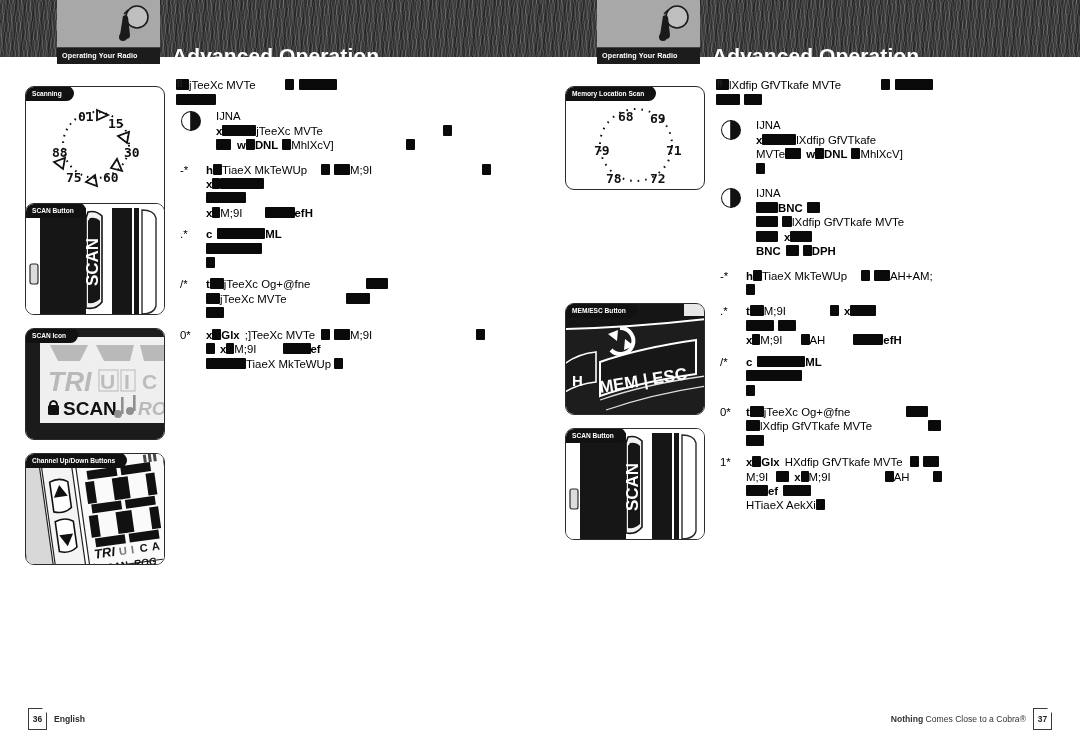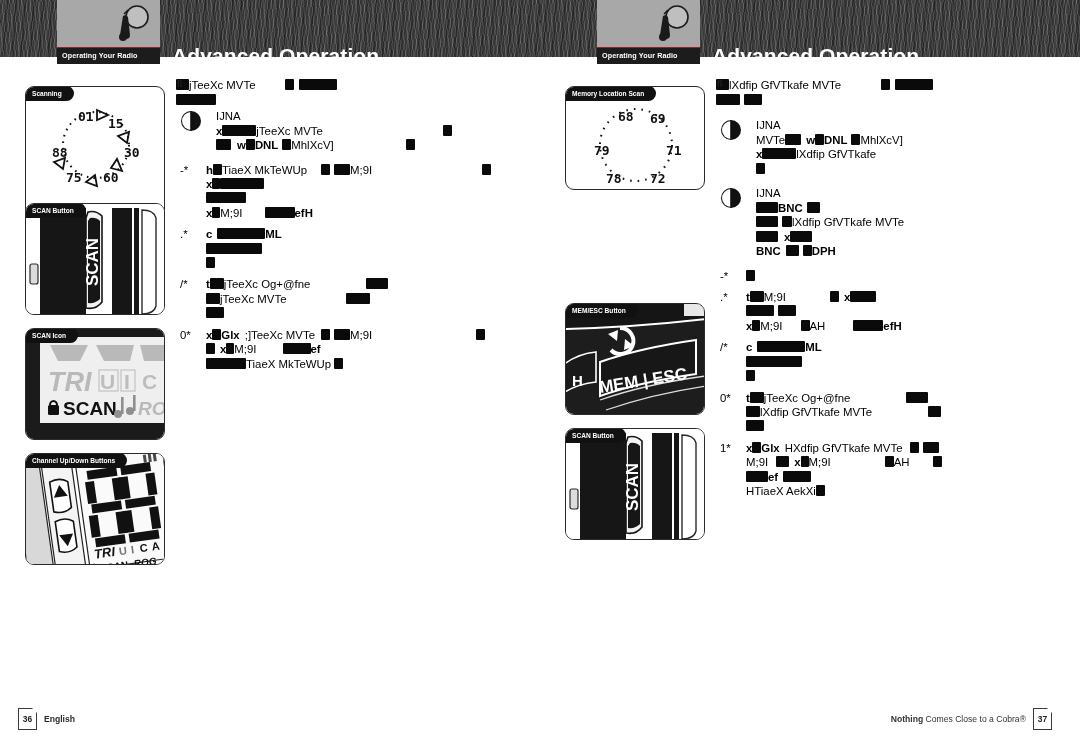--- a/index.html
+++ b/index.html
@@ -215,21 +215,21 @@
   .footer {
     position: absolute;
     bottom: 26px;
     font-size: 8.6px;
     font-weight: bold;
     color: #2a2a2a;
     display: flex;
     align-items: center;
     gap: 7px;
   }
-  .footer.left  { left: 18px; }
+  .footer.left  { left: 28px; }
   .footer.right { right: 28px; }
   .pagebox {
     width: 17px; height: 20px;
     border: 1.2px solid #3a3a3a;
     font-size: 8.4px;
     font-weight: bold;
     display: flex; align-items: center; justify-content: center;
     position: relative;
     background: #fff;
     color: #222;
@@ -526,22 +526,22 @@
         </div>
 
       <div class="note">
         <svg class="note-icon" viewBox="0 0 22 22">
           <circle cx="11" cy="11" r="10" fill="#111"></circle>
           <path d="M11 2 a9 9 0 0 0 0 18 z" fill="#fff"></path>
           <rect x="10.2" y="1.6" width="1.6" height="18.8" fill="#111"></rect>
         </svg>
         <div class="note-title">IJNA</div>
         <div class="note-body">
+            <div class="para" style="margin-bottom: 0px;"><span class="b">x</span><span class="blk" style="width:34px"></span><span>lXdfip GfVTkafe</span></div>
             <div class="para" style="margin-bottom: 0px;"><span>MVTe</span><span class="blk" style="width:16px"></span><span class="sp" style="width:5px"></span><span class="b">w</span><span class="blk" style="width:9px"></span><span class="b">DNL</span><span class="sp" style="width:4px"></span><span class="blk" style="width:9px"></span><span>MhlXcV]</span></div>
-            <div class="para" style="margin-bottom: 0px;"><span class="b">x</span><span class="blk" style="width:34px"></span><span>lXdfip GfVTkafe</span></div>
             <div class="para" style="margin-bottom: 0px;"><span class="blk" style="width:9px"></span></div>
           </div>
       </div>
 
       <div class="note">
         <svg class="note-icon" viewBox="0 0 22 22">
           <circle cx="11" cy="11" r="10" fill="#111"></circle>
           <path d="M11 2 a9 9 0 0 0 0 18 z" fill="#fff"></path>
           <rect x="10.2" y="1.6" width="1.6" height="18.8" fill="#111"></rect>
         </svg>
@@ -550,20 +550,21 @@
             <div class="para" style="margin-bottom: 0px;"><span class="blk" style="width:22px"></span><span class="b">BNC</span><span class="sp" style="width:4px"></span><span class="blk" style="width:13px"></span></div>
             <div class="para" style="margin-bottom: 0px;"><span class="blk" style="width:22px"></span><span class="sp" style="width:4px"></span><span class="blk" style="width:10px"></span><span>lXdfip GfVTkafe MVTe</span></div>
             <div class="para" style="margin-bottom: 0px;"><span class="blk" style="width:22px"></span><span class="sp" style="width:6px"></span><span class="b">x</span><span class="blk" style="width:22px"></span></div>
             <div class="para" style="margin-bottom: 0px;"><span class="b">BNC</span><span class="sp" style="width:5px"></span><span class="blk" style="width:13px"></span><span class="sp" style="width:4px"></span><span class="blk" style="width:9px"></span><span class="b">DPH</span></div>
           </div>
       </div>
 
       <div>
           <div class="step">
             <span class="step-num">-*</span>
+            <span class="ln"><span class="b">h</span><span class="blk" style="width:9px"></span><span>TiaeX MkTeWUp</span><span class="sp" style="width:14px"></span><span class="blk" style="width:9px"></span><span class="sp" style="width:4px"></span><span class="blk" style="width:16px"></span><span>AH+AM;</span></span>
             <span class="ln"><span class="blk" style="width:9px"></span></span>
           </div>
           <div class="step">
             <span class="step-num">.*</span>
             <span class="ln"><span class="b">t</span><span class="blk" style="width:14px"></span><span>M;9I</span><span class="sp" style="width:44px"></span><span class="blk" style="width:9px"></span><span class="sp" style="width:5px"></span><span class="b">x</span><span class="blk" style="width:26px"></span></span>
             <span class="ln"><span class="blk" style="width:28px"></span><span class="sp" style="width:4px"></span><span class="blk" style="width:18px"></span></span>
             <span class="ln"><span class="b">x</span><span class="blk" style="width:8px"></span><span>M;9I</span><span class="sp" style="width:18px"></span><span class="blk" style="width:9px"></span><span>AH</span><span class="sp" style="width:28px"></span><span class="blk" style="width:30px"></span><span class="b">efH</span></span>
           </div>
           <div class="step">
             <span class="step-num">/*</span>

